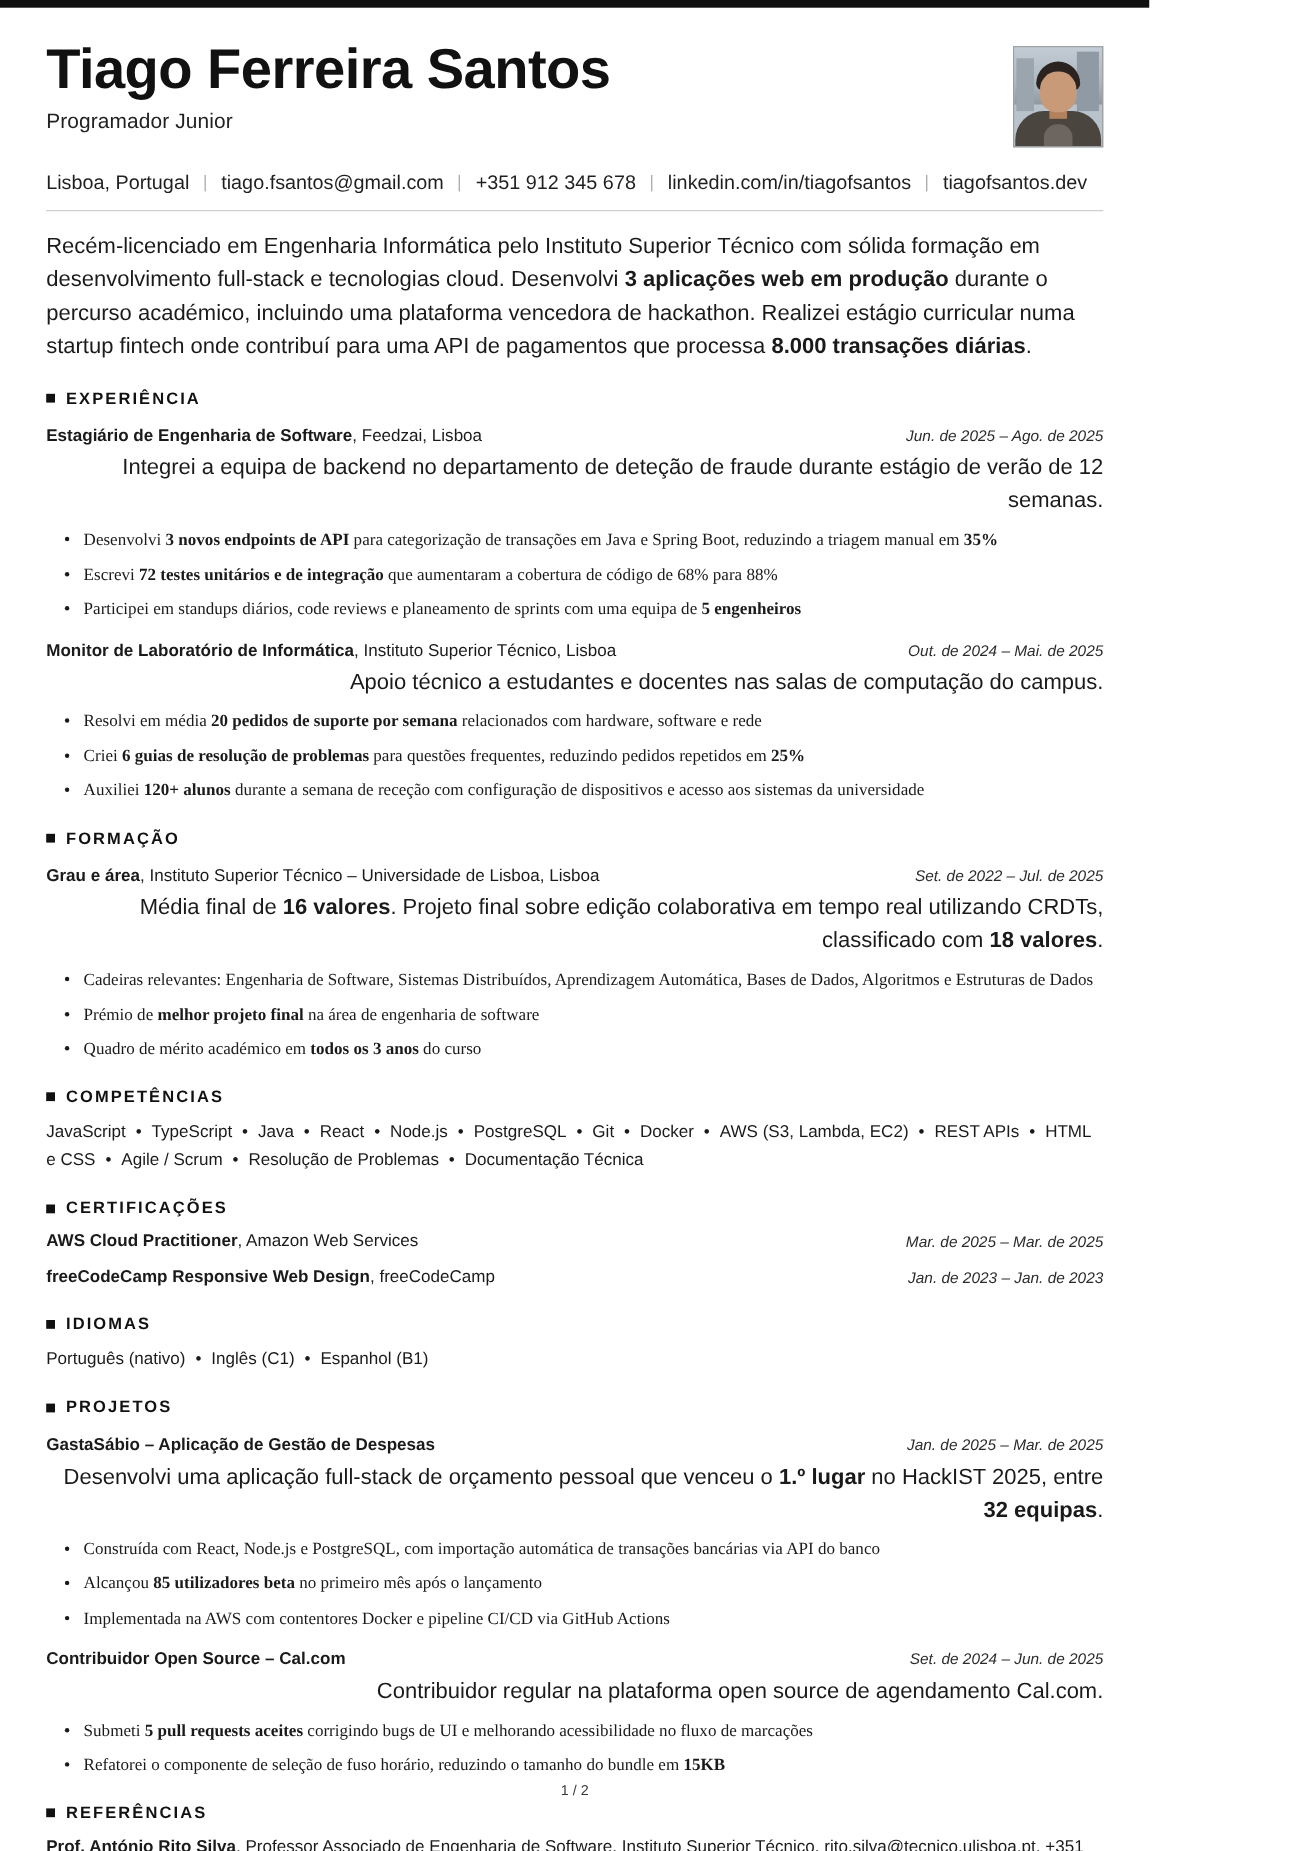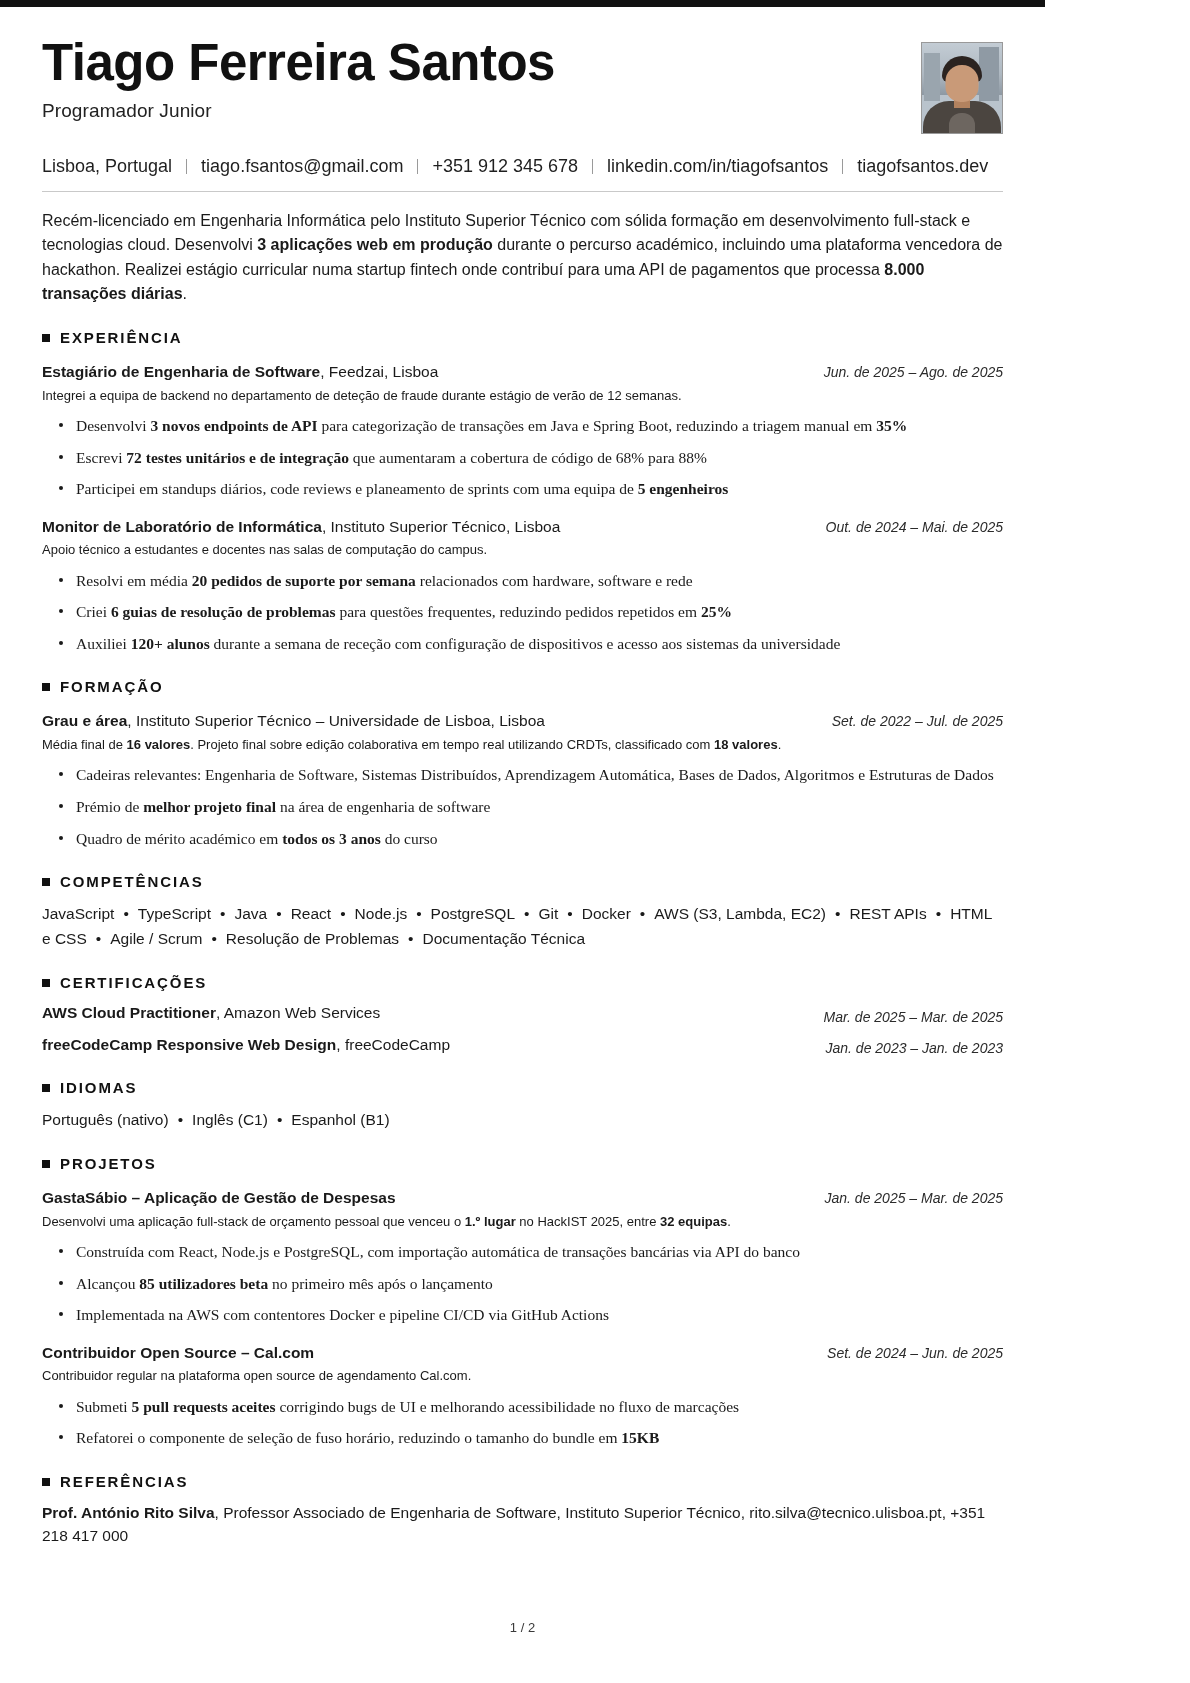--- a/index.html
+++ b/index.html
@@ -124,21 +124,21 @@
 
   .hrule {
     border: none;
     border-top: 1px solid #c9c9c9;
     margin: 14px 0 0 0;
   }
 
   
   .summary {
     margin-top: 17px;
-    font-size: 16px;
+    font-size: 20px;
     line-height: 1.52;
     color: #1a1a1a;
     text-align: left;
   }
 
   
   .section { margin-top: 23px; }
   .section-title {
     display: flex;
     align-items: center;
@@ -173,24 +173,25 @@
   }
   .entry-title b { font-weight: 700; }
   .entry-date {
     font-size: 14px;
     font-style: italic;
     color: #2b2b2b;
     white-space: nowrap;
     flex: none;
   }
   .entry-sub {
-    font-size: 13px;
+    font-size: 20px;
     line-height: 1.5;
     color: #1a1a1a;
     margin-top: 2px;
+    text-align: right;
   }
   ul.bullets {
     margin: 9px 0 0 0;
     padding-left: 34px;
     list-style: none;
     font-family: Liberation Serif, serif;
   }
   ul.bullets li {
     font-size: 15.5px;
     line-height: 1.52;
@@ -218,21 +219,21 @@
     color: #1a1a1a;
   }
   .inline-list .dot {
     display: inline-block;
     margin: 0 9px;
     color: #1a1a1a;
   }
 
   .cert-row {
     display: flex;
-    align-items: flex-end;
+    align-items: center;
     justify-content: space-between;
     gap: 16px;
     margin-bottom: 9px;
   }
   .cert-row:last-child { margin-bottom: 0; }
 
   .refs {
     font-size: 15.5px;
     line-height: 1.5;
     color: #1a1a1a;

